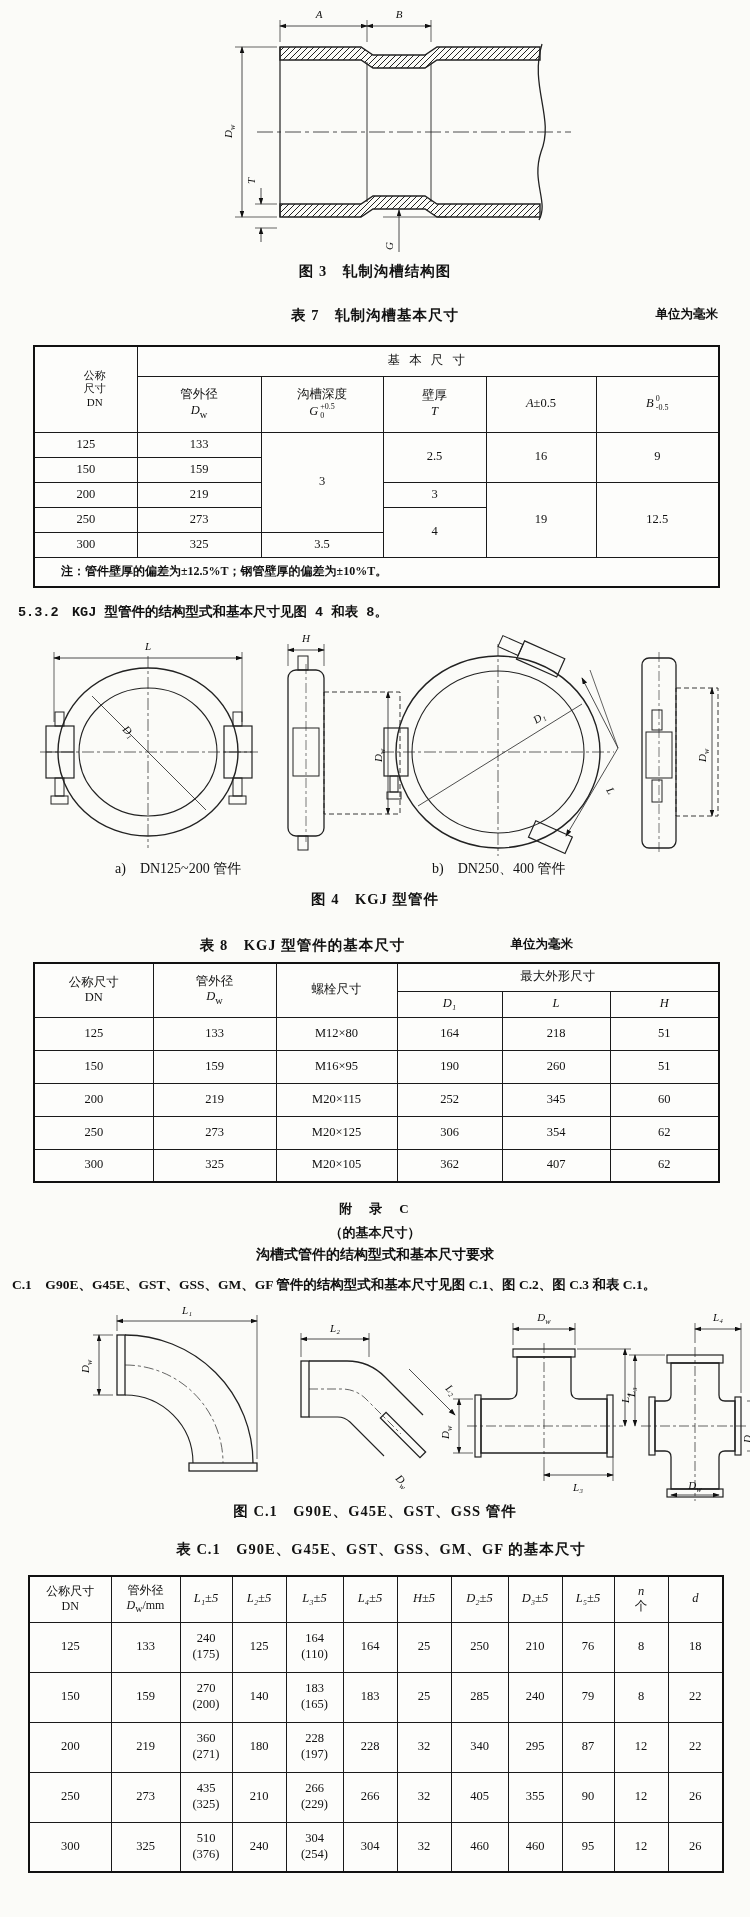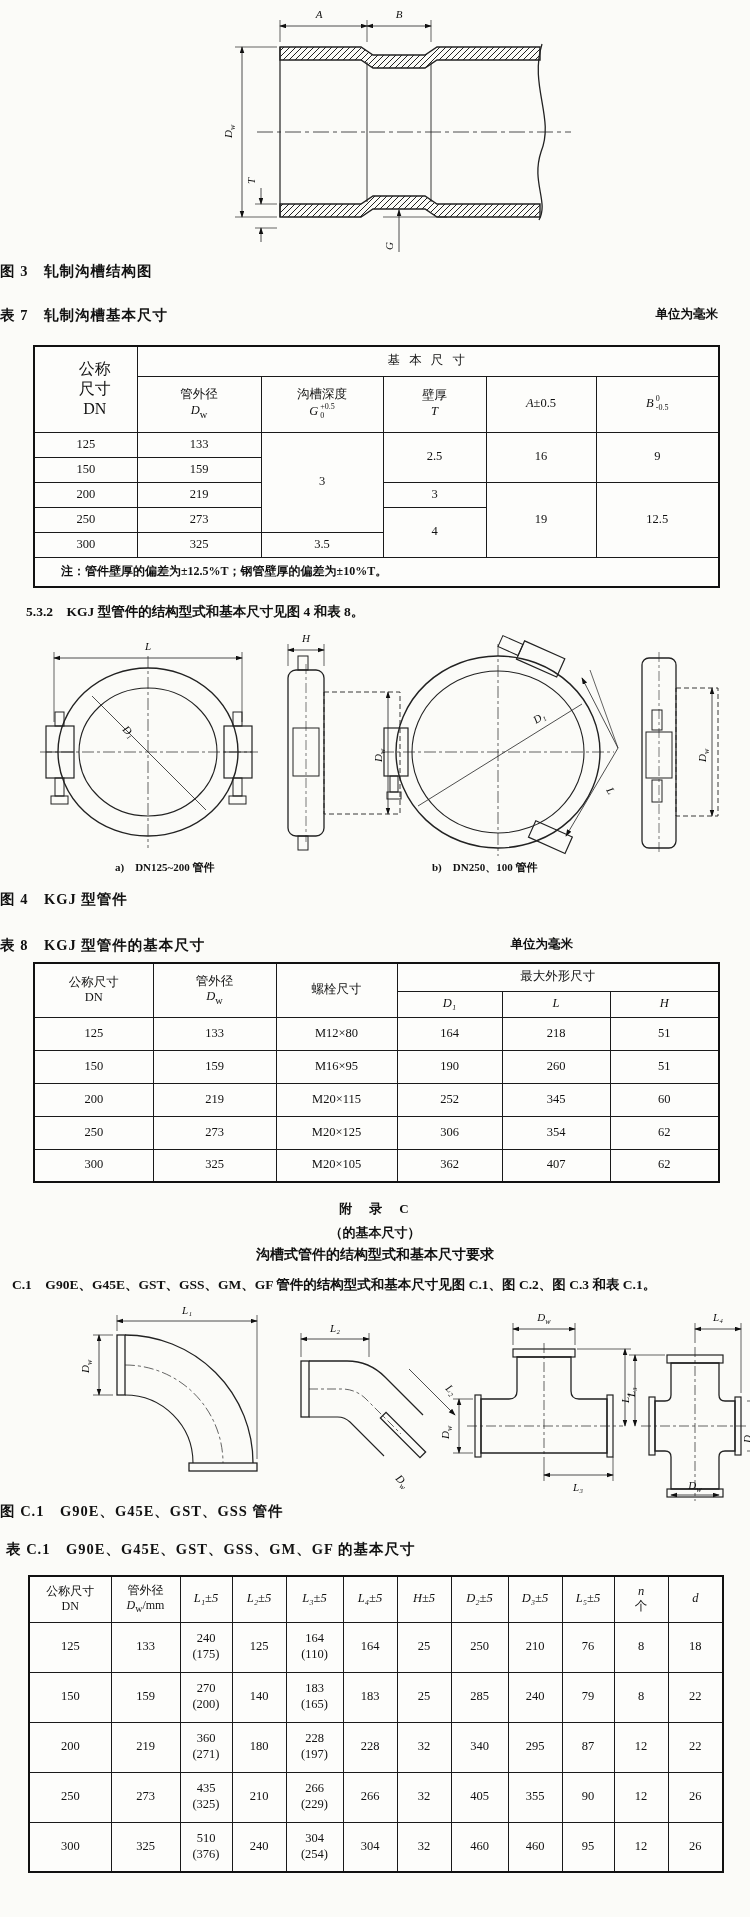--- a/index.html
+++ b/index.html
@@ -2,23 +2,23 @@
 <html><head>
 <meta charset="utf-8">
 <style>
   html,body{margin:0;padding:0;}
   body{
     width:750px;height:1917px;position:relative;background:#fbfbf8;
     font-family:"Liberation Serif","DejaVu Serif",serif;color:#111;
     overflow:hidden;
   }
   .abs{position:absolute;}
-  .cap{font-weight:bold;font-size:14.5px;text-align:left;width:100%;letter-spacing:1px;}
+  .cap{font-weight:bold;font-size:14.5px;text-align:center;width:100%;letter-spacing:1px;}
   .unitline{position:absolute;right:32px;top:0;font-weight:bold;font-size:12.5px;}
-  .smallcap{font-weight:bold;font-size:11px;}
+  .smallcap{font-weight:normal;font-size:14px;}
   table{border-collapse:collapse;table-layout:fixed;background:#fdfdfb;}
   th,td{border:1px solid #1a1a1a;text-align:center;vertical-align:middle;
         font-size:12.5px;font-weight:normal;padding:0 2px;white-space:pre-line;line-height:1.25;}
   table.doc{border:2px solid #111;}
   .it{font-style:italic;font-family:"Liberation Serif",serif;}
   .tol{display:inline-flex;flex-direction:column;font-size:8px;line-height:1.1;
        vertical-align:middle;text-align:left;margin-left:2px;}
   .notecell{text-align:left !important;padding-left:26px !important;font-weight:bold;font-size:12px;}
   .bodytext{font-size:13.5px;font-weight:bold;}
   .apx{font-weight:bold;text-align:center;width:100%;}
@@ -92,21 +92,21 @@
   <colgroup>
       <col style="width:103px">
       <col style="width:124px">
       <col style="width:122px">
       <col style="width:103px">
       <col style="width:110px">
       <col style="width:123px">
     </colgroup>
   <tbody>
       <tr style="height:30px;">
-    <th rowspan="2" style="font-size:16px;padding-left:20px;">公称
+    <th rowspan="2" style="font-size:11px;padding-left:20px;">公称
 尺寸
 DN</th>
     <th colspan="5" style="letter-spacing:3px;text-align:center;">基 本 尺 寸</th>
   </tr>
   <tr style="height:56px;">
     <th><span>管外径</span><br><i class="it">D</i><sub>w</sub></th>
     <th><span>沟槽深度</span><br><i class="it">G</i><span class="tol"><span>+0.5</span><span>0</span></span></th>
     <th><span>壁厚</span><br><i class="it">T</i></th>
     <th><i class="it">A</i><span>±0.5</span></th>
     <th><i class="it">B</i><span class="tol"><span>0</span><span>-0.5</span></span></th>
@@ -139,21 +139,21 @@
     <td>300</td>
     <td>325</td>
     <td>3.5</td>
   </tr>
   <tr style="height:30px;">
     <td colspan="6" class="notecell">注：管件壁厚的偏差为±12.5%T；钢管壁厚的偏差为±10%T。</td>
   </tr>
 </tbody>
   </table>
 
-<div class="abs bodytext" style="top:603px;left:26px;">5.3.2　KGJ 型管件的结构型式和基本尺寸见图 4 和表 8。</div>
+<div class="abs bodytext" style="top:603px;left:18px;font-family:Liberation Mono, monospace;">5.3.2　KGJ 型管件的结构型式和基本尺寸见图 4 和表 8。</div>
 
 <div class="abs" style="left:30px;top:630px;width:690px;height:226px;">
 <svg width="690" height="226" viewBox="0 0 690 226">
 
   <ellipse cx="118" cy="122" rx="90" ry="84" class="figline" stroke-width="1.4"></ellipse>
   <ellipse cx="118" cy="122" rx="69" ry="64" class="figline" stroke-width="1.1"></ellipse>
   <line x1="118" y1="26" x2="118" y2="218" stroke="#222" stroke-width="0.7" stroke-dasharray="12 3 3 3"></line>
   <line x1="10" y1="122" x2="228" y2="122" stroke="#222" stroke-width="0.7" stroke-dasharray="12 3 3 3"></line>
   <line x1="62" y1="66" x2="176" y2="180" stroke="#222" stroke-width="0.8"></line>
   <text transform="translate(92,100) rotate(45)" class="dimtxt">D₁</text>
@@ -224,21 +224,21 @@
   <rect x="622" y="80" width="10" height="20" class="figline" stroke-width="1"></rect>
   <rect x="646" y="58" width="42" height="128" fill="none" stroke="#222" stroke-width="0.9" stroke-dasharray="5 3"></rect>
   <line x1="682" y1="58" x2="682" y2="186" stroke="#222" stroke-width="0.8" marker-start="url(#ah)" marker-end="url(#ah)"></line>
   <text transform="translate(676,132) rotate(-90)">
     <tspan class="dimtxt">D</tspan><tspan class="dimsub" dy="2.5">w</tspan>
   </text>
 </svg>
 </div>
 
 <div class="abs smallcap" style="top:860px;left:115px;">a)　DN125~200 管件</div>
-<div class="abs smallcap" style="top:860px;left:432px;">b)　DN250、100 管件</div>
+<div class="abs smallcap" style="top:860px;left:432px;">b)　DN250、400 管件</div>
 <div class="abs cap" style="top:890px;left:0;">图 4　KGJ 型管件</div>
 
 <div class="abs" style="top:936px;left:0;width:605px;height:20px;">
   <div class="cap">表 8　KGJ 型管件的基本尺寸</div>
   <div class="unitline">单位为毫米</div>
 </div>
 
 <table class="doc abs" style="top:962px;left:33px;width:685px;">
   <colgroup>
       <col style="width:119px">

